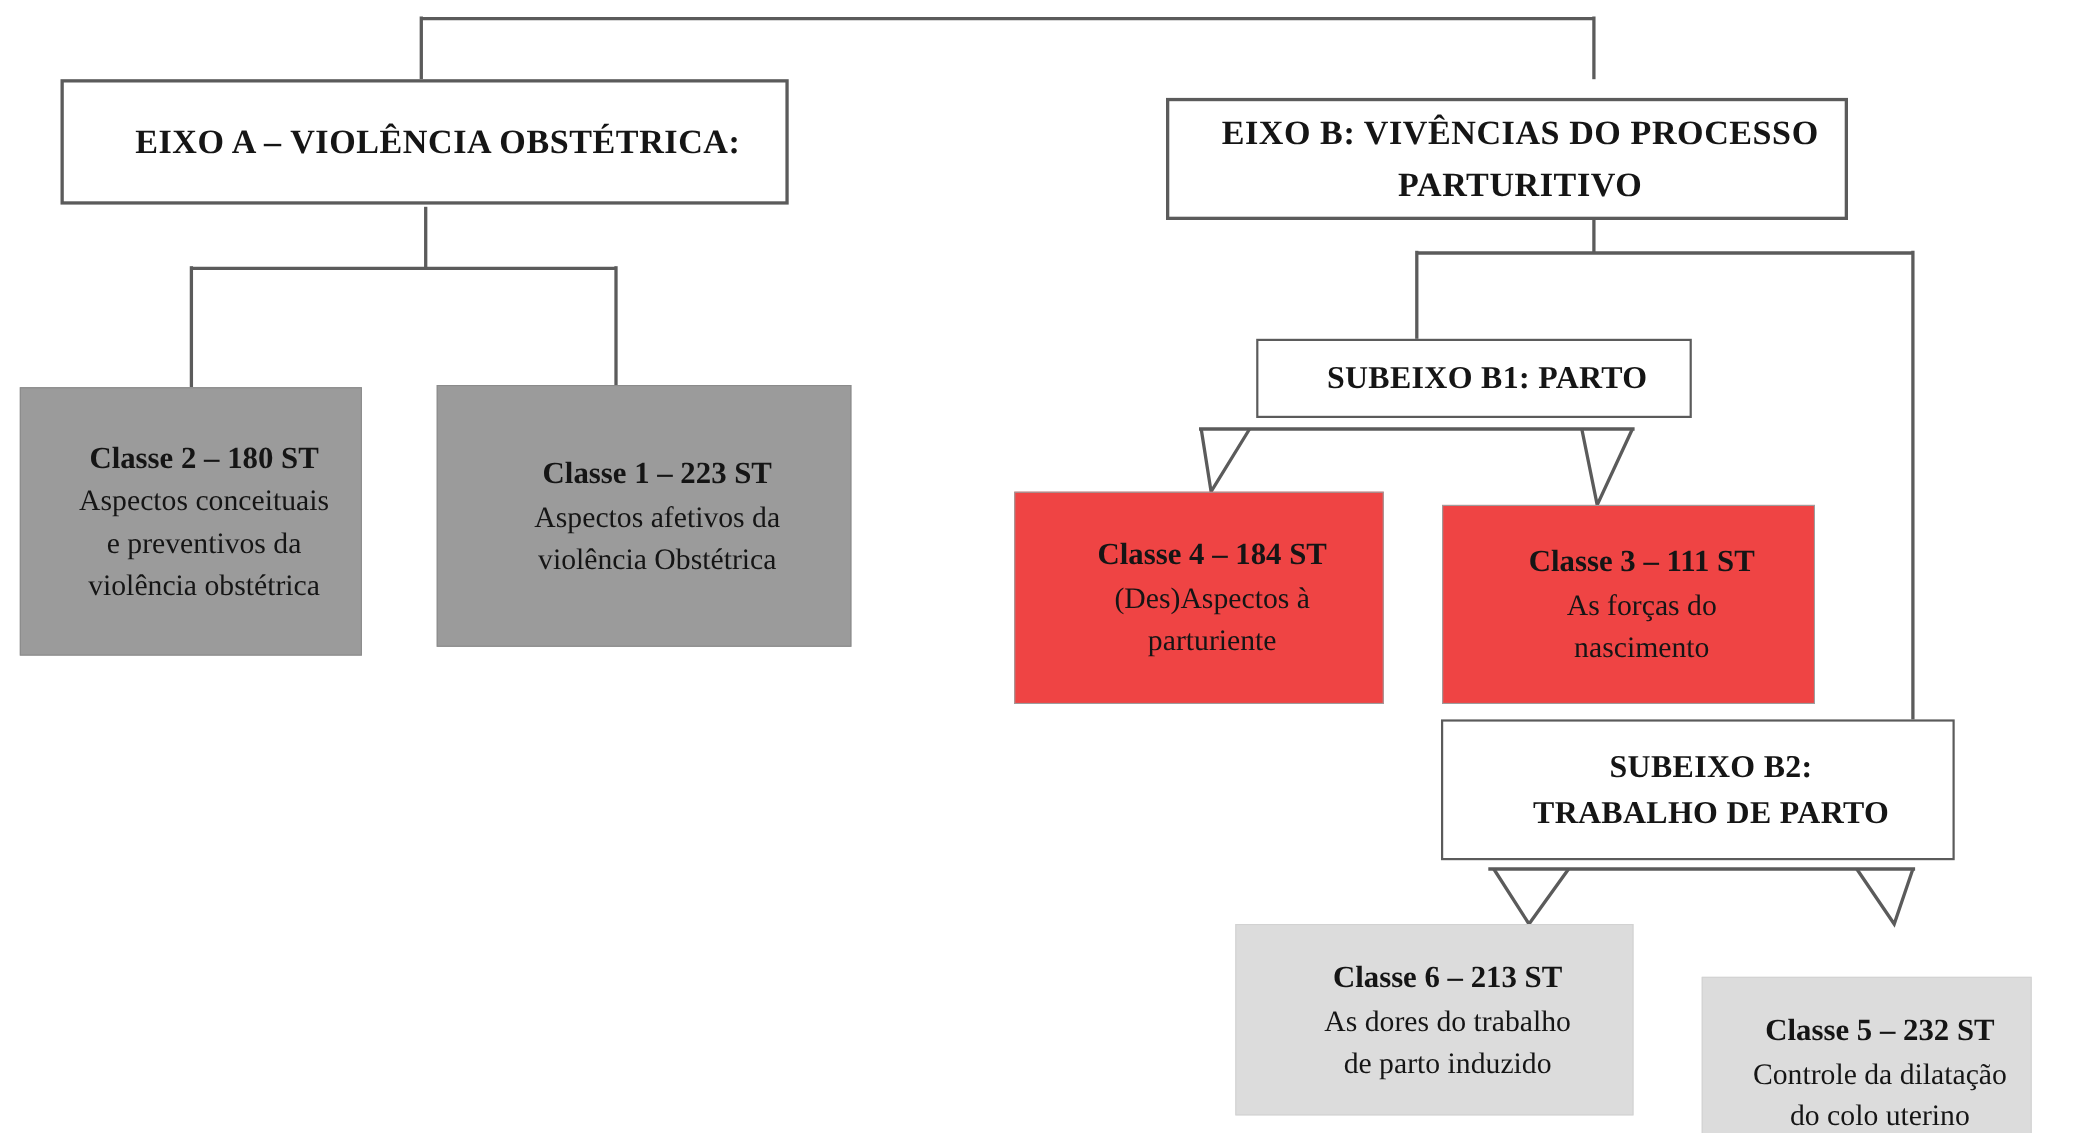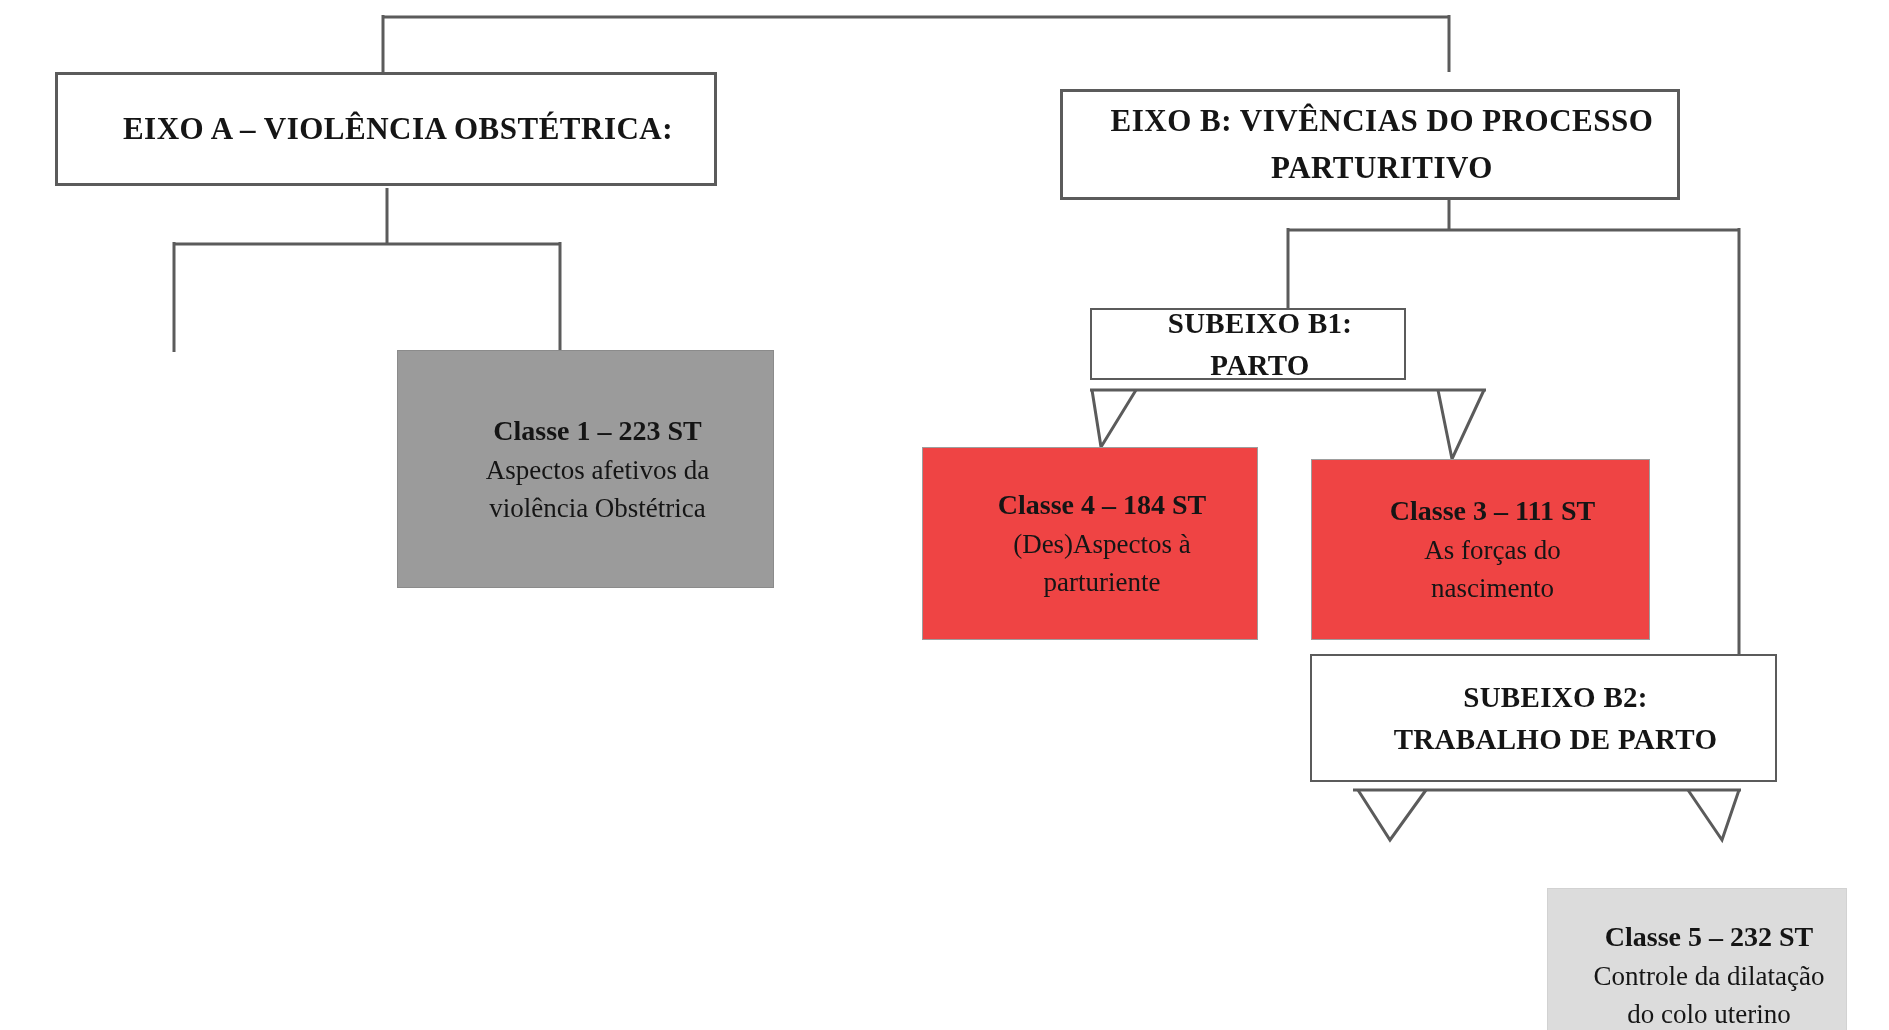--- a/index.html
+++ b/index.html
@@ -53,48 +53,59 @@
 
   <div class="node axis-box" style="left:55px;top:72px;width:662px;height:114px;">
     <span class="ttl">EIXO A – VIOLÊNCIA OBSTÉTRICA:</span>
   </div>
 
   <div class="node axis-box" style="left:1060px;top:72px;width:620px;height:111px;margin-top:17px;">
     <span class="ttl">EIXO B: VIVÊNCIAS DO PROCESSO</span>
     <span class="ttl">PARTURITIVO</span>
   </div>
 
+  <div class="node class-box fill-dark" style="left:18px;top:352px;width:311px;height:244px;">
+    <span class="ttl">Classe 2 – 180 ST</span>
+    <span class="bdy">Aspectos conceituais</span>
+    <span class="bdy">e preventivos da</span>
+    <span class="bdy">violência obstétrica</span>
+  </div>
 
   <div class="node class-box fill-dark" style="left:371px;top:350px;width:377px;height:238px;margin-left:26px;">
     <span class="ttl">Classe 1 – 223 ST</span>
     <span class="bdy">Aspectos afetivos da</span>
     <span class="bdy">violência Obstétrica</span>
   </div>
 
-  <div class="node sub-box" style="left:1090px;top:308px;width:316px;height:72px;">
+  <div class="node sub-box" style="left:1142px;top:308px;width:396px;height:72px;">
     <span class="ttl">SUBEIXO B1: PARTO</span>
   </div>
 
   <div class="node class-box fill-mid" style="left:922px;top:447px;width:336px;height:193px;">
     <span class="ttl">Classe 4 – 184 ST</span>
     <span class="bdy">(Des)Aspectos à</span>
     <span class="bdy">parturiente</span>
   </div>
 
   <div class="node class-box fill-mid" style="left:1311px;top:459px;width:339px;height:181px;">
     <span class="ttl">Classe 3 – 111 ST</span>
     <span class="bdy">As forças do</span>
     <span class="bdy">nascimento</span>
   </div>
 
   <div class="node sub-box" style="left:1310px;top:654px;width:467px;height:128px;">
     <span class="ttl">SUBEIXO B2:</span>
     <span class="ttl">TRABALHO DE PARTO</span>
   </div>
 
+  <div class="node class-box fill-light" style="left:1123px;top:840px;width:362px;height:174px;">
+    <span class="ttl">Classe 6 – 213 ST</span>
+    <span class="bdy">As dores do trabalho</span>
+    <span class="bdy">de parto induzido</span>
+  </div>
 
   <div class="node class-box fill-light" style="left:1547px;top:888px;width:300px;height:174px;">
     <span class="ttl">Classe 5 – 232 ST</span>
     <span class="bdy">Controle da dilatação</span>
     <span class="bdy">do colo uterino</span>
   </div>
 
 </div>
 
 </body></html>

